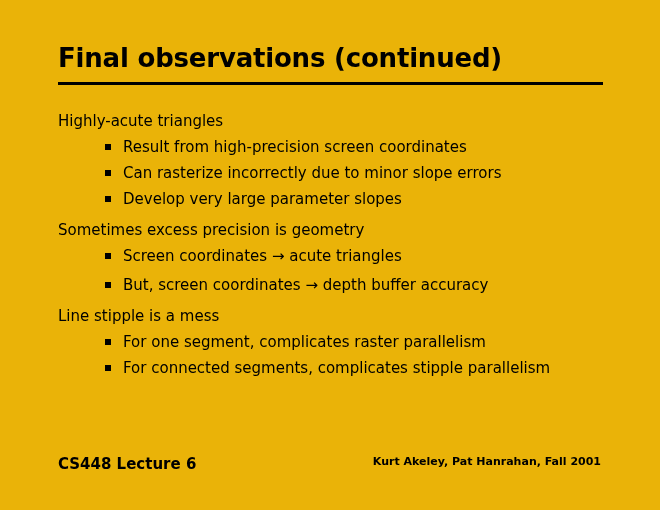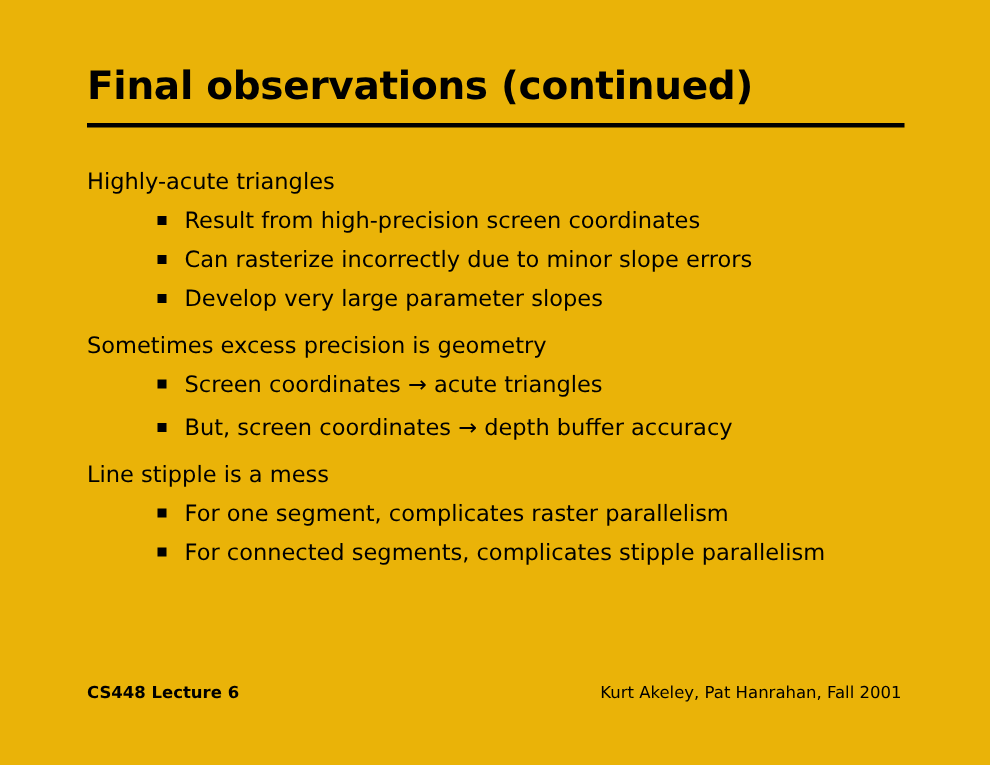--- a/index.html
+++ b/index.html
@@ -110,30 +110,30 @@
   .lvl1.gap-before { margin-top: 5px; }
   .lvl2.gap-before { margin-top: 3px; }
 
   .txt { display: inline; }
 
   
   .footer-left {
     position: absolute;
     left: 58px;
     top: 455px;
-    font-size: 11px;
+    font-size: 15px;
     font-weight: bold;
     white-space: nowrap;
   }
   .footer-right {
     position: absolute;
     right: 59px;
     top: 455px;
     font-size: 11px;
-    font-weight: normal;
+    font-weight: bold;
     white-space: nowrap;
   }
 </style>
 </head>
 <body>
 
 <div class="slide">
 
   <div class="slide-title">Final observations (continued)</div>
 

